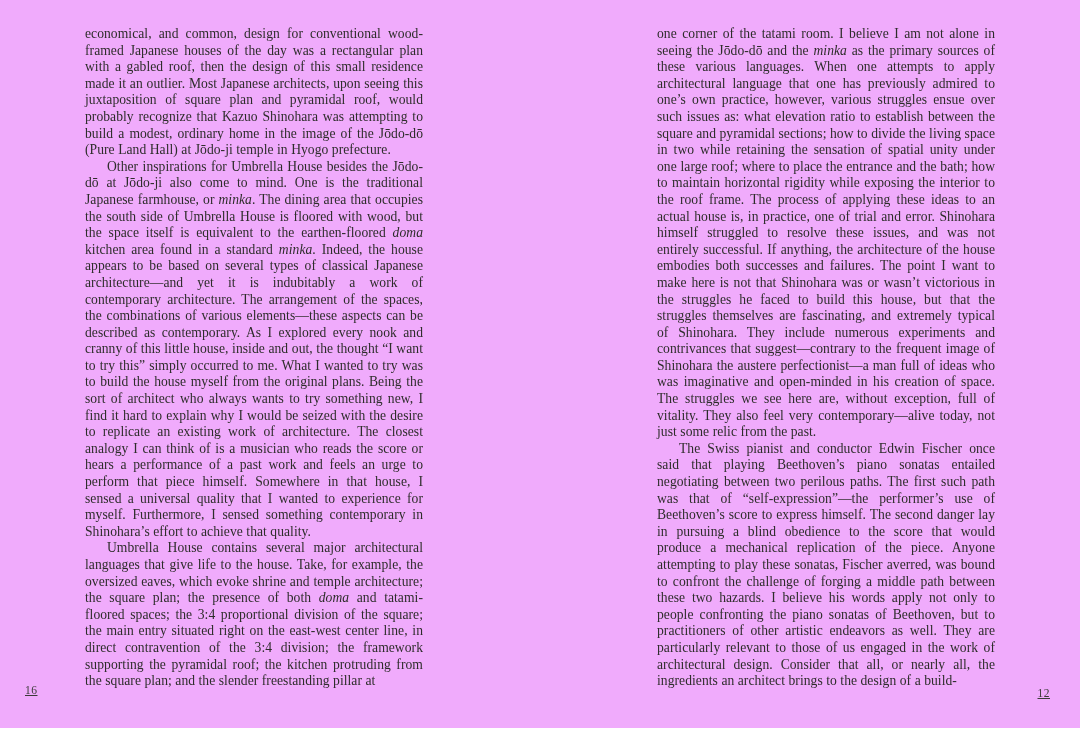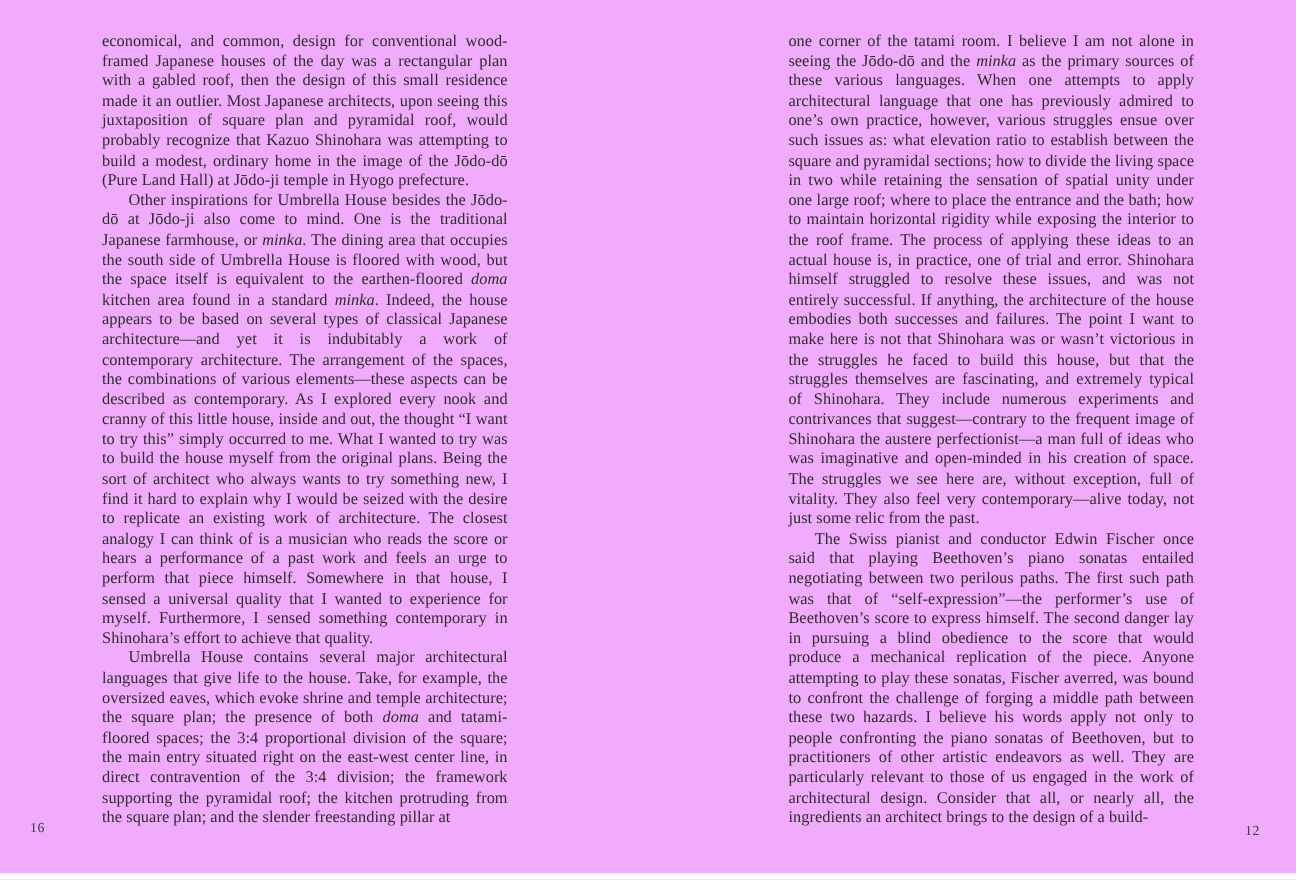--- a/index.html
+++ b/index.html
@@ -40,20 +40,21 @@
     margin: 0;
     padding: 0;
   }
   .para.indent { text-indent: 22px; }
   .para em { }
   .folio {
     position: absolute;
     font-size: 11.5px;
     color: #3b3a38;
     letter-spacing: 0.5px;
+    text-decoration: underline;
   }
   .page-left  .folio { left: 25px;  top: 684px; }
   .page-right .folio { right: 30px; top: 687px; }
 </style>
 </head>
 <body>
 
 <div class="spread">
 
   <div class="page page-left">

